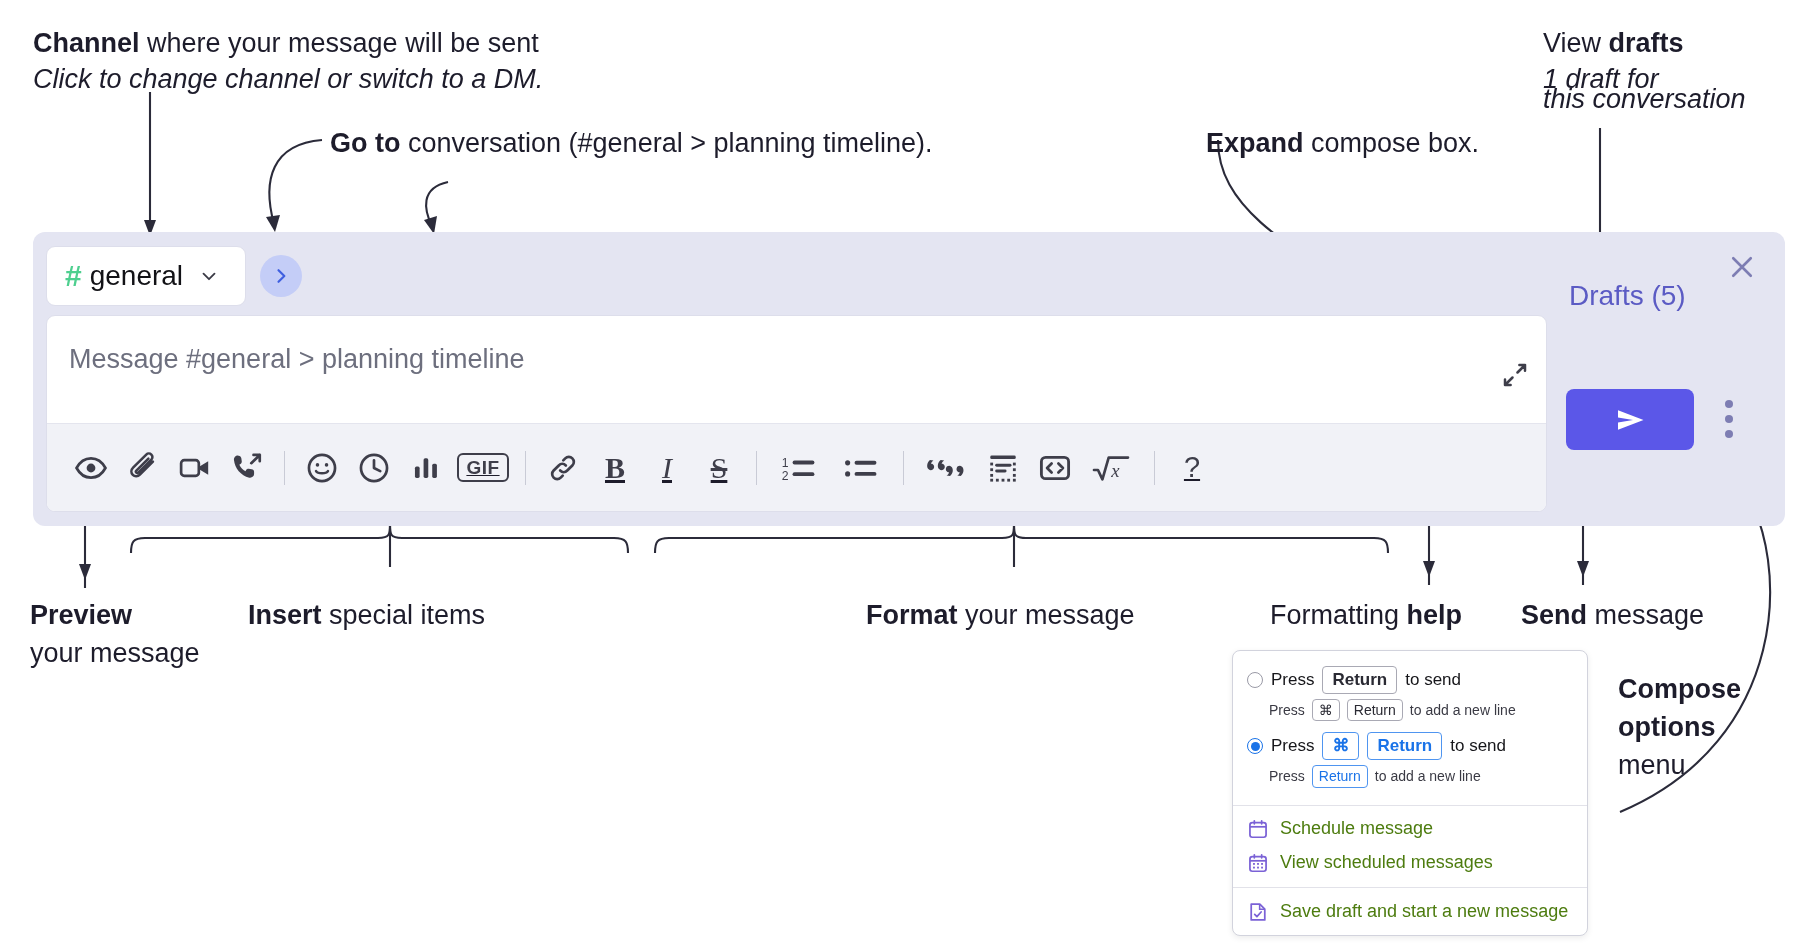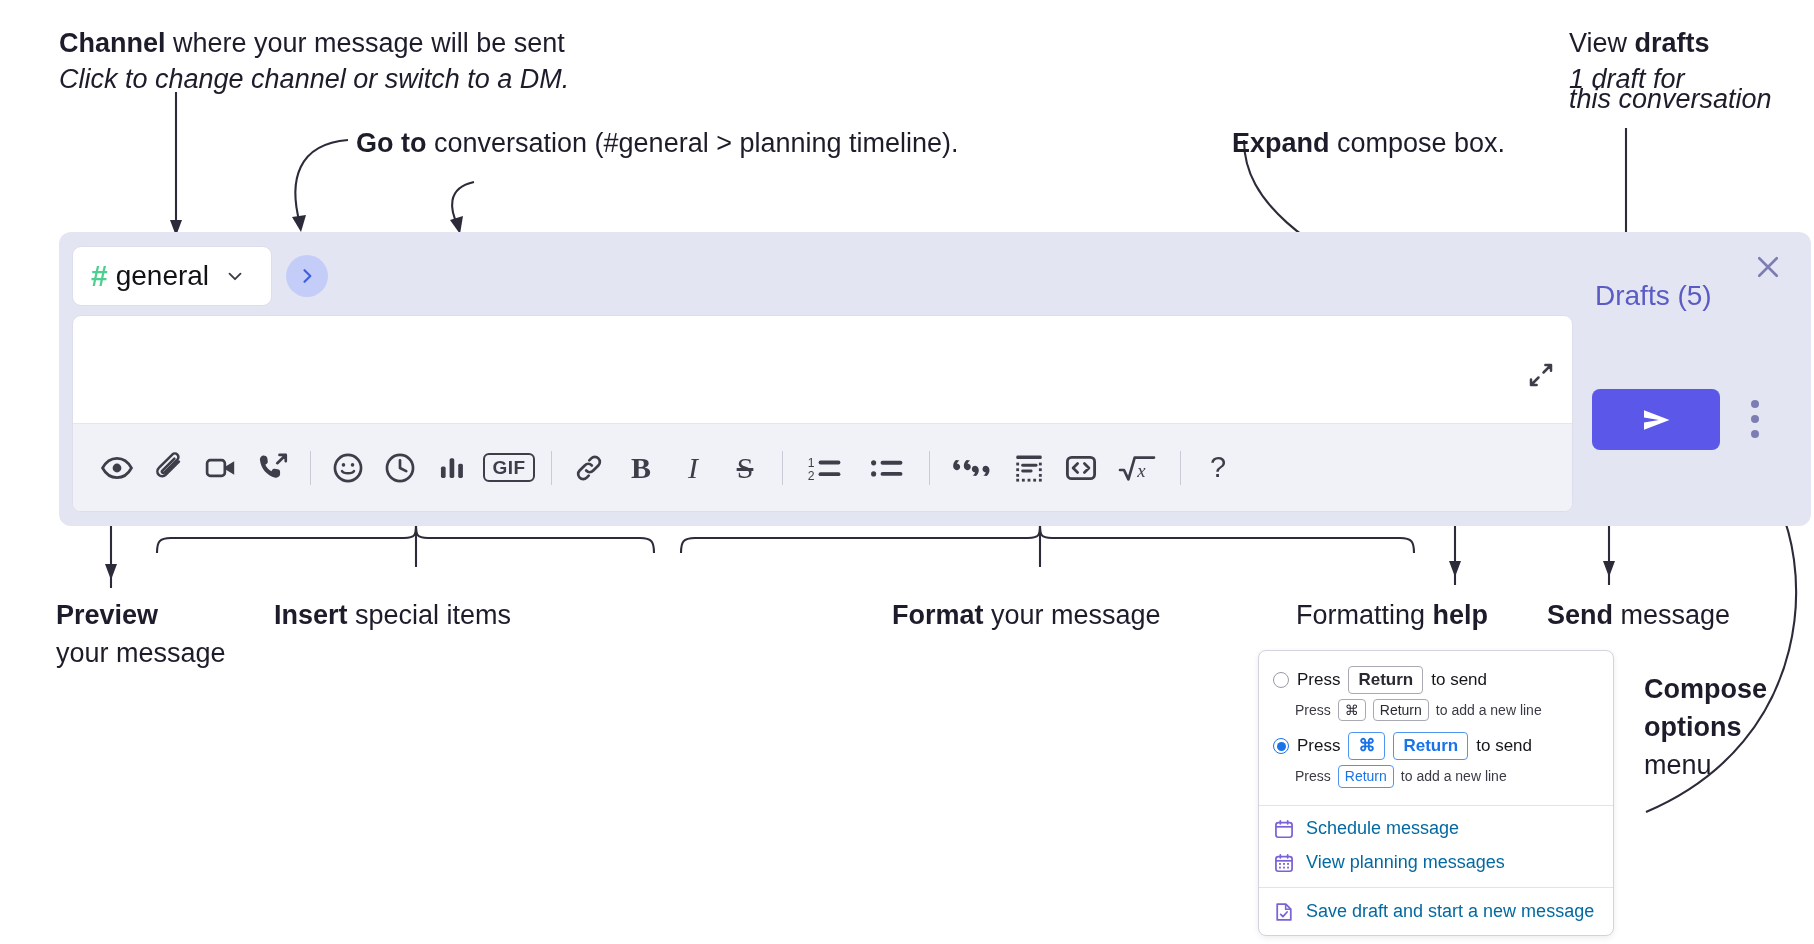--- a/index.html
+++ b/index.html
@@ -3,21 +3,21 @@
 <meta charset="utf-8">
 <style>
   * { box-sizing: border-box; margin: 0; padding: 0; }
   html, body {
     width: 1814px; height: 944px;
     background: #ffffff;
     font-family: "Liberation Sans", sans-serif;
     color: #1d1c2b;
     overflow: hidden;
   }
-  #root { position: relative; width: 1522px; height: 944px; margin-left: 26px; }
+  #root { position: relative; width: 1522px; height: 944px; }
 
   
   .anno { position: absolute; color: #1d1c2b; line-height: 1.28; white-space: nowrap; }
   .anno b { font-weight: 700; }
   .anno i { font-style: italic; }
   .a-lg  { font-size: 27px; }
 
   .svg-layer { position: absolute; inset: 0; pointer-events: none; }
 
   
@@ -88,21 +88,21 @@
   
   .toolbar {
     flex: 1;
     background: #f1f2f7;
     border-top: 1px solid #e4e5ee;
     border-radius: 0 0 8px 8px;
     display: flex; align-items: center;
     padding: 0 18px;
     gap: 0;
   }
-  .tb { width: 52px; height: 52px; display:flex; align-items:center; justify-content:center; flex:none; }
+  .tb { width: 52px; height: 52px; display:flex; align-items:center; justify-content:center; flex:none;text-decoration:underline; }
   .tb-wide { width: 62px; }
   .tb-sep { width: 1px; height: 34px; background: #c9cbd6; margin: 0 11px; flex: none; }
 
   
   .rail-close { position: absolute; right: 20px; top: 12px; width: 46px; height: 46px; display:flex; align-items:center; justify-content:center; }
   .drafts-link {
     position: absolute; left: 1536px; top: 277px;
     font-size: 28px; color: #5b5bc4;
   }
   .send-btn {
@@ -148,21 +148,21 @@
     border: 1px solid #a9a9b4; border-radius: 4px;
     background: #fff; color: #2a2a33;
     padding: 1px 7px; line-height: 1.3;
   }
   .key.k-lg { font-size: 17px; font-weight: 600; padding: 2px 9px; }
   .key.k-sm { font-size: 14px; padding: 1px 6px; }
   .key.blue { border-color: #4f95f0; color: #1a73e8; }
   .menu-div { height: 1px; background: #e2e2e9; margin: 9px 0 6px; }
   .menu-item {
     display: flex; align-items: center; gap: 11px;
-    padding: 6px 14px; font-size: 18px; color: #0369a1;
+    padding: 6px 14px; font-size: 18px; color: #4d7c0f;
   }
   .menu-div2 { height: 1px; background: #e2e2e9; margin: 7px 0; }
 </style>
 </head>
 <body>
 
 <div id="root">
 
   <svg class="svg-layer" viewBox="0 0 1814 944" width="1814" height="944">
     <g fill="none" stroke="#2b2b3a" stroke-width="2.1">
@@ -295,20 +295,21 @@
         <div class="goto-btn">
           <svg width="20" height="20" viewBox="0 0 24 24">
             <path d="M9 5 L16 12 L9 19" stroke="#3f5fe0" stroke-width="2.6" fill="none" stroke-linecap="round" stroke-linejoin="round"></path>
           </svg>
         </div>
 
       </div>
 
       <div class="msg-body">
         <div class="msg-input-area">
+          <span class="msg-placeholder">Message #general &gt; planning timeline</span>
           <span class="expand-btn">
             <svg width="30" height="30" viewBox="0 0 24 24">
               <g stroke="#3e3e4a" stroke-width="2" fill="none" stroke-linecap="round" stroke-linejoin="round">
                 <path d="M14 10 L20 4 M15.5 4 L20 4 L20 8.5"></path>
                 <path d="M10 14 L4 20 M8.5 20 L4 20 L4 15.5"></path>
               </g>
             </svg>
           </span>
         </div>
 
@@ -545,21 +546,21 @@
         <path d="M8 3 L8 6.4 M16 3 L16 6.4" stroke="#7b62d6" stroke-width="1.9" fill="none" stroke-linecap="round"></path>
         <g fill="#7b62d6">
           <rect x="6.6" y="12" width="2" height="2"></rect>
             <rect x="11" y="12" width="2" height="2"></rect>
             <rect x="15.4" y="12" width="2" height="2"></rect>
           <rect x="6.6" y="16" width="2" height="2"></rect>
             <rect x="11" y="16" width="2" height="2"></rect>
             <rect x="15.4" y="16" width="2" height="2"></rect>
         </g>
       </svg>
-      <span>View planning messages</span>
+      <span>View scheduled messages</span>
     </div>
 
     <div class="menu-div2"></div>
 
     <div class="menu-item">
       <svg width="22" height="22" viewBox="0 0 24 24">
         <path d="M4.6 3.4 L14 3.4 L19.4 8.8 L19.4 20.6 L4.6 20.6 Z" fill="none" stroke="#7b62d6" stroke-width="1.9" stroke-linejoin="round"></path>
         <path d="M13.8 3.6 L13.8 9 L19.2 9" fill="none" stroke="#7b62d6" stroke-width="1.7"></path>
         <path d="M8.4 14.6 L10.8 17 L15.4 12" fill="none" stroke="#7b62d6" stroke-width="1.9" stroke-linecap="round" stroke-linejoin="round"></path>
       </svg>

